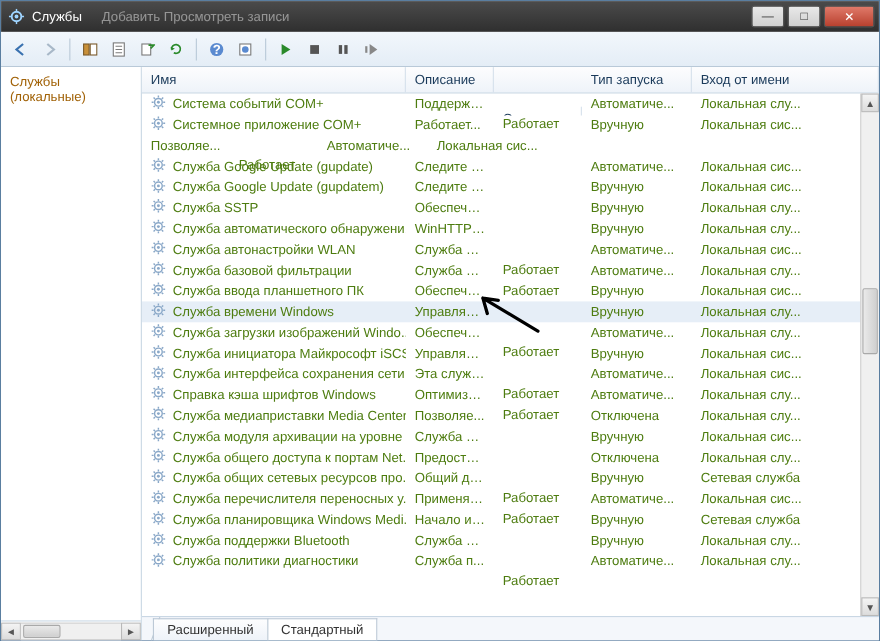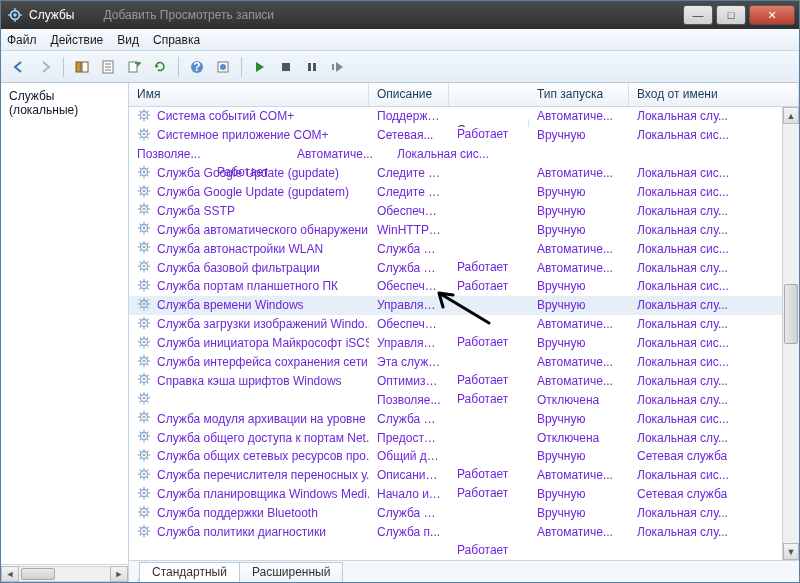--- a/index.html
+++ b/index.html
@@ -1,44 +1,44 @@
 <!DOCTYPE html>
 <html><head>
 <meta charset="utf-8">
 <style>
   * { box-sizing: border-box; margin: 0; padding: 0; font-family: "Segoe UI", Tahoma, sans-serif; font-size: 12px; }
   html, body { width: 800px; height: 583px; overflow: hidden; background: #fff; }
   .window { width: 800px; height: 583px; display: flex; flex-direction: column; border: 1px solid #5a7ea0; background: #fff; }
   .titlebar { height: 28px; background: linear-gradient(#4b4b4b,#2f2f2f); display:flex; align-items:center; color:#fff; padding:0 4px; }
   .titlebar .icon { width:16px; height:16px; margin:0 6px 0 2px; display:flex; align-items:center; justify-content:center; }
   .titlebar .title { flex:1; font-size:12.5px; }
-  .titlebar .ghost { opacity:.45; margin-left:29px; font-size:12px; }
+  .titlebar .ghost { opacity:.45; margin-left:18px; font-size:12px; }
   .winbtns { display:flex; gap:0; }
   .winbtn { width:30px; height:20px; background:linear-gradient(#e9e9e9,#cfcfcf); border:1px solid #555; border-radius:3px; margin-left:3px; display:flex; align-items:center; justify-content:center; font-size:11px; color:#333; }
   .winbtn.close { width:46px; background:linear-gradient(#e07a6a,#b8402e); color:#fff; }
   .menubar { height:22px; background:linear-gradient(#f7fbff,#e7eff7); border-bottom:1px solid #c9d7e4; display:flex; align-items:center; padding:0 6px; gap:14px; color:#1a1a1a; }
   .menubar span { cursor:default; }
   .toolbar { height:32px; background:linear-gradient(#f2f7fc,#e4edf6); border-bottom:1px solid #b9c9d8; display:flex; align-items:center; padding:0 6px; gap:2px; }
   .tbtn { width:24px; height:24px; border:1px solid transparent; border-radius:2px; display:flex; align-items:center; justify-content:center; color:#3a5a7a; }
   .tsep { width:1px; height:20px; background:#b9c9d8; margin:0 4px; }
   .body { flex:1; display:flex; min-height:0; }
   .left { width:128px; border-right:1px solid #c9d7e4; background:#fff; display:flex; flex-direction:column; }
-  .left-head { padding:6px 8px; color:#0f172a; }
+  .left-head { padding:6px 8px; color:#a16207; }
   .left-spacer { flex:1; }
   .left-scroll { height:18px; border-top:1px solid #c9d7e4; display:flex; align-items:center; }
   .left-scroll .arrow { width:18px; height:16px; background:linear-gradient(#f4f4f4,#dcdcdc); border:1px solid #b9b9b9; display:flex; align-items:center; justify-content:center; font-size:9px; color:#555; }
   .left-scroll .track { flex:1; height:16px; background:#f0f0f0; border-top:1px solid #d0d0d0; border-bottom:1px solid #d0d0d0; position:relative; }
   .left-scroll .thumb { position:absolute; left:2px; top:1px; width:34px; height:12px; background:linear-gradient(#eaeaea,#cfcfcf); border:1px solid #a9a9a9; border-radius:2px; }
   .right { flex:1; display:flex; flex-direction:column; min-width:0; }
   .cols { height:24px; background:linear-gradient(#fdfdfe,#eef3f9); border-bottom:1px solid #c9d7e4; display:flex; align-items:stretch; color:#1a3a5a; }
   .col { padding:4px 8px; border-right:1px solid #d5e0eb; white-space:nowrap; overflow:hidden; text-overflow:ellipsis; }
   .c0{width:240px;} .c1{width:80px;} .c2{width:80px;margin-top:36px;} .c3{width:100px;} .c4{flex:1;}
   .list { flex:1; min-height:0; position:relative; }
   .list-inner { position:absolute; inset:0; overflow:hidden; }
-  .row { height:18.9px; display:flex; align-items:center; color:#6d28d9; white-space:nowrap; }
+  .row { height:18.9px; display:flex; align-items:center; color:#4d7c0f; white-space:nowrap; }
   .row.sel { background:#e6eef7; }
   .cell { overflow:hidden; text-overflow:ellipsis; padding:0 8px; }
   .cell.c0 { display:flex; align-items:center; gap:6px; }
   .gear { width:14px; height:14px; flex:0 0 14px; }
   .vscroll { position:absolute; right:0; top:0; bottom:0; width:17px; background:#f0f0f0; border-left:1px solid #d0d0d0; display:flex; flex-direction:column; }
   .vscroll .arrow { height:17px; background:linear-gradient(#f4f4f4,#dcdcdc); border:1px solid #b9b9b9; display:flex; align-items:center; justify-content:center; font-size:9px; color:#555; }
   .vscroll .track { flex:1; position:relative; }
   .vscroll .thumb { position:absolute; left:1px; right:1px; top:160px; height:60px; background:linear-gradient(90deg,#eaeaea,#cfcfcf); border:1px solid #a9a9a9; border-radius:2px; }
   .tabs { height:22px; background:#f4f7fb; border-top:1px solid #c9d7e4; display:flex; align-items:flex-end; padding-left:6px; gap:0; }
   .tab { padding:2px 12px 3px 12px; border:1px solid #bcc9d6; border-bottom:none; background:linear-gradient(#fdfdfe,#eef3f9); border-radius:0 0 0 0; position:relative; color:#333; margin-right:-1px; }
@@ -67,26 +67,20 @@
     <span class="title">
       <span>Службы</span><span class="ghost">Добавить     Просмотреть записи</span>
     </span>
     <div class="winbtns">
       <div class="winbtn">—</div>
       <div class="winbtn">□</div>
       <div class="winbtn close">✕</div>
     </div>
   </div>
 
-  <div class="menubar">
-    <span>Файл</span>
-    <span>Действие</span>
-    <span>Вид</span>
-    <span>Справка</span>
-  </div>
 
   <div class="toolbar">
     <div class="tbtn">
         <svg width="14" height="14" viewBox="0 0 14 14">
           <path d="M9 2 L3 7 L9 12" fill="none" stroke="#3a72b0" stroke-width="2"></path>
         </svg>
       </div>
     <div class="tbtn">
         <svg width="14" height="14" viewBox="0 0 14 14">
           <path d="M5 2 L11 7 L5 12" fill="none" stroke="#a8b8c8" stroke-width="2"></path>
@@ -214,21 +208,21 @@
                       <line x1="1" y1="8" x2="3" y2="8"></line>
                       <line x1="13" y1="8" x2="15" y2="8"></line>
                       <line x1="3" y1="3" x2="4.5" y2="4.5"></line>
                       <line x1="11.5" y1="11.5" x2="13" y2="13"></line>
                       <line x1="3" y1="13" x2="4.5" y2="11.5"></line>
                       <line x1="11.5" y1="4.5" x2="13" y2="3"></line>
                     </g>
                   </svg></span>
                 <span>Системное приложение COM+</span>
               </div>
-              <div class="cell c1">Сетевая...</div>
+              <div class="cell c1">Работает...</div>
               <div class="cell c2"></div>
               <div class="cell c3">Вручную</div>
               <div class="cell c4">Локальная сис...</div>
             </div>
             <div class="row">
               <div class="cell c1">Позволяе...</div>
               <div class="cell c2">Работает</div>
               <div class="cell c3">Автоматиче...</div>
               <div class="cell c4">Локальная сис...</div>
             </div>
@@ -379,21 +373,21 @@
                       <line x1="8" y1="1" x2="8" y2="3"></line>
                       <line x1="8" y1="13" x2="8" y2="15"></line>
                       <line x1="1" y1="8" x2="3" y2="8"></line>
                       <line x1="13" y1="8" x2="15" y2="8"></line>
                       <line x1="3" y1="3" x2="4.5" y2="4.5"></line>
                       <line x1="11.5" y1="11.5" x2="13" y2="13"></line>
                       <line x1="3" y1="13" x2="4.5" y2="11.5"></line>
                       <line x1="11.5" y1="4.5" x2="13" y2="3"></line>
                     </g>
                   </svg></span>
-                <span>Служба портам планшетного ПК</span>
+                <span>Служба ввода планшетного ПК</span>
               </div>
               <div class="cell c1">Обеспечи...</div>
               <div class="cell c2"></div>
               <div class="cell c3">Вручную</div>
               <div class="cell c4">Локальная сис...</div>
             </div>
             <div class="row sel">
               <div class="cell c0">
                 <span><svg class="gear" viewBox="0 0 16 16">
                     <circle cx="8" cy="8" r="4" fill="none" stroke="#8aa8c8" stroke-width="1.5"></circle>
@@ -517,20 +511,21 @@
                       <line x1="8" y1="1" x2="8" y2="3"></line>
                       <line x1="8" y1="13" x2="8" y2="15"></line>
                       <line x1="1" y1="8" x2="3" y2="8"></line>
                       <line x1="13" y1="8" x2="15" y2="8"></line>
                       <line x1="3" y1="3" x2="4.5" y2="4.5"></line>
                       <line x1="11.5" y1="11.5" x2="13" y2="13"></line>
                       <line x1="3" y1="13" x2="4.5" y2="11.5"></line>
                       <line x1="11.5" y1="4.5" x2="13" y2="3"></line>
                     </g>
                   </svg></span>
+                <span>Служба медиаприставки Media Center</span>
               </div>
               <div class="cell c1">Позволяе...</div>
               <div class="cell c2"></div>
               <div class="cell c3">Отключена</div>
               <div class="cell c4">Локальная слу...</div>
             </div>
             <div class="row">
               <div class="cell c0">
                 <span><svg class="gear" viewBox="0 0 16 16">
                     <circle cx="8" cy="8" r="4" fill="none" stroke="#8aa8c8" stroke-width="1.5"></circle>
@@ -610,21 +605,21 @@
                       <line x1="1" y1="8" x2="3" y2="8"></line>
                       <line x1="13" y1="8" x2="15" y2="8"></line>
                       <line x1="3" y1="3" x2="4.5" y2="4.5"></line>
                       <line x1="11.5" y1="11.5" x2="13" y2="13"></line>
                       <line x1="3" y1="13" x2="4.5" y2="11.5"></line>
                       <line x1="11.5" y1="4.5" x2="13" y2="3"></line>
                     </g>
                   </svg></span>
                 <span>Служба перечислителя переносных у...</span>
               </div>
-              <div class="cell c1">Описание...</div>
+              <div class="cell c1">Применяе...</div>
               <div class="cell c2">Работает</div>
               <div class="cell c3">Автоматиче...</div>
               <div class="cell c4">Локальная сис...</div>
             </div>
             <div class="row">
               <div class="cell c0">
                 <span><svg class="gear" viewBox="0 0 16 16">
                     <circle cx="8" cy="8" r="4" fill="none" stroke="#8aa8c8" stroke-width="1.5"></circle>
                     <circle cx="8" cy="8" r="1.5" fill="#8aa8c8"></circle>
                     <g stroke="#8aa8c8" stroke-width="1.5">
@@ -697,19 +692,19 @@
           <div class="track">
               <div class="thumb"></div>
             </div>
           <div class="arrow">▼</div>
         </div>
         <svg class="cursor-arrow" style="left:302px; top:178px;" width="60" height="40" viewBox="0 0 60 40">
           <path d="M58 38 L8 8 M8 8 L22 10 M8 8 L12 22" fill="none" stroke="#000" stroke-width="3" stroke-linecap="round"></path>
         </svg>
       </div>
       <div class="tabs">
+        <div class="tab">Расширенный</div>
         <div class="tab active">Стандартный</div>
-        <div class="tab">Расширенный</div>
       </div>
     </div>
   </div>
 
 </div>
 
 </body></html>

